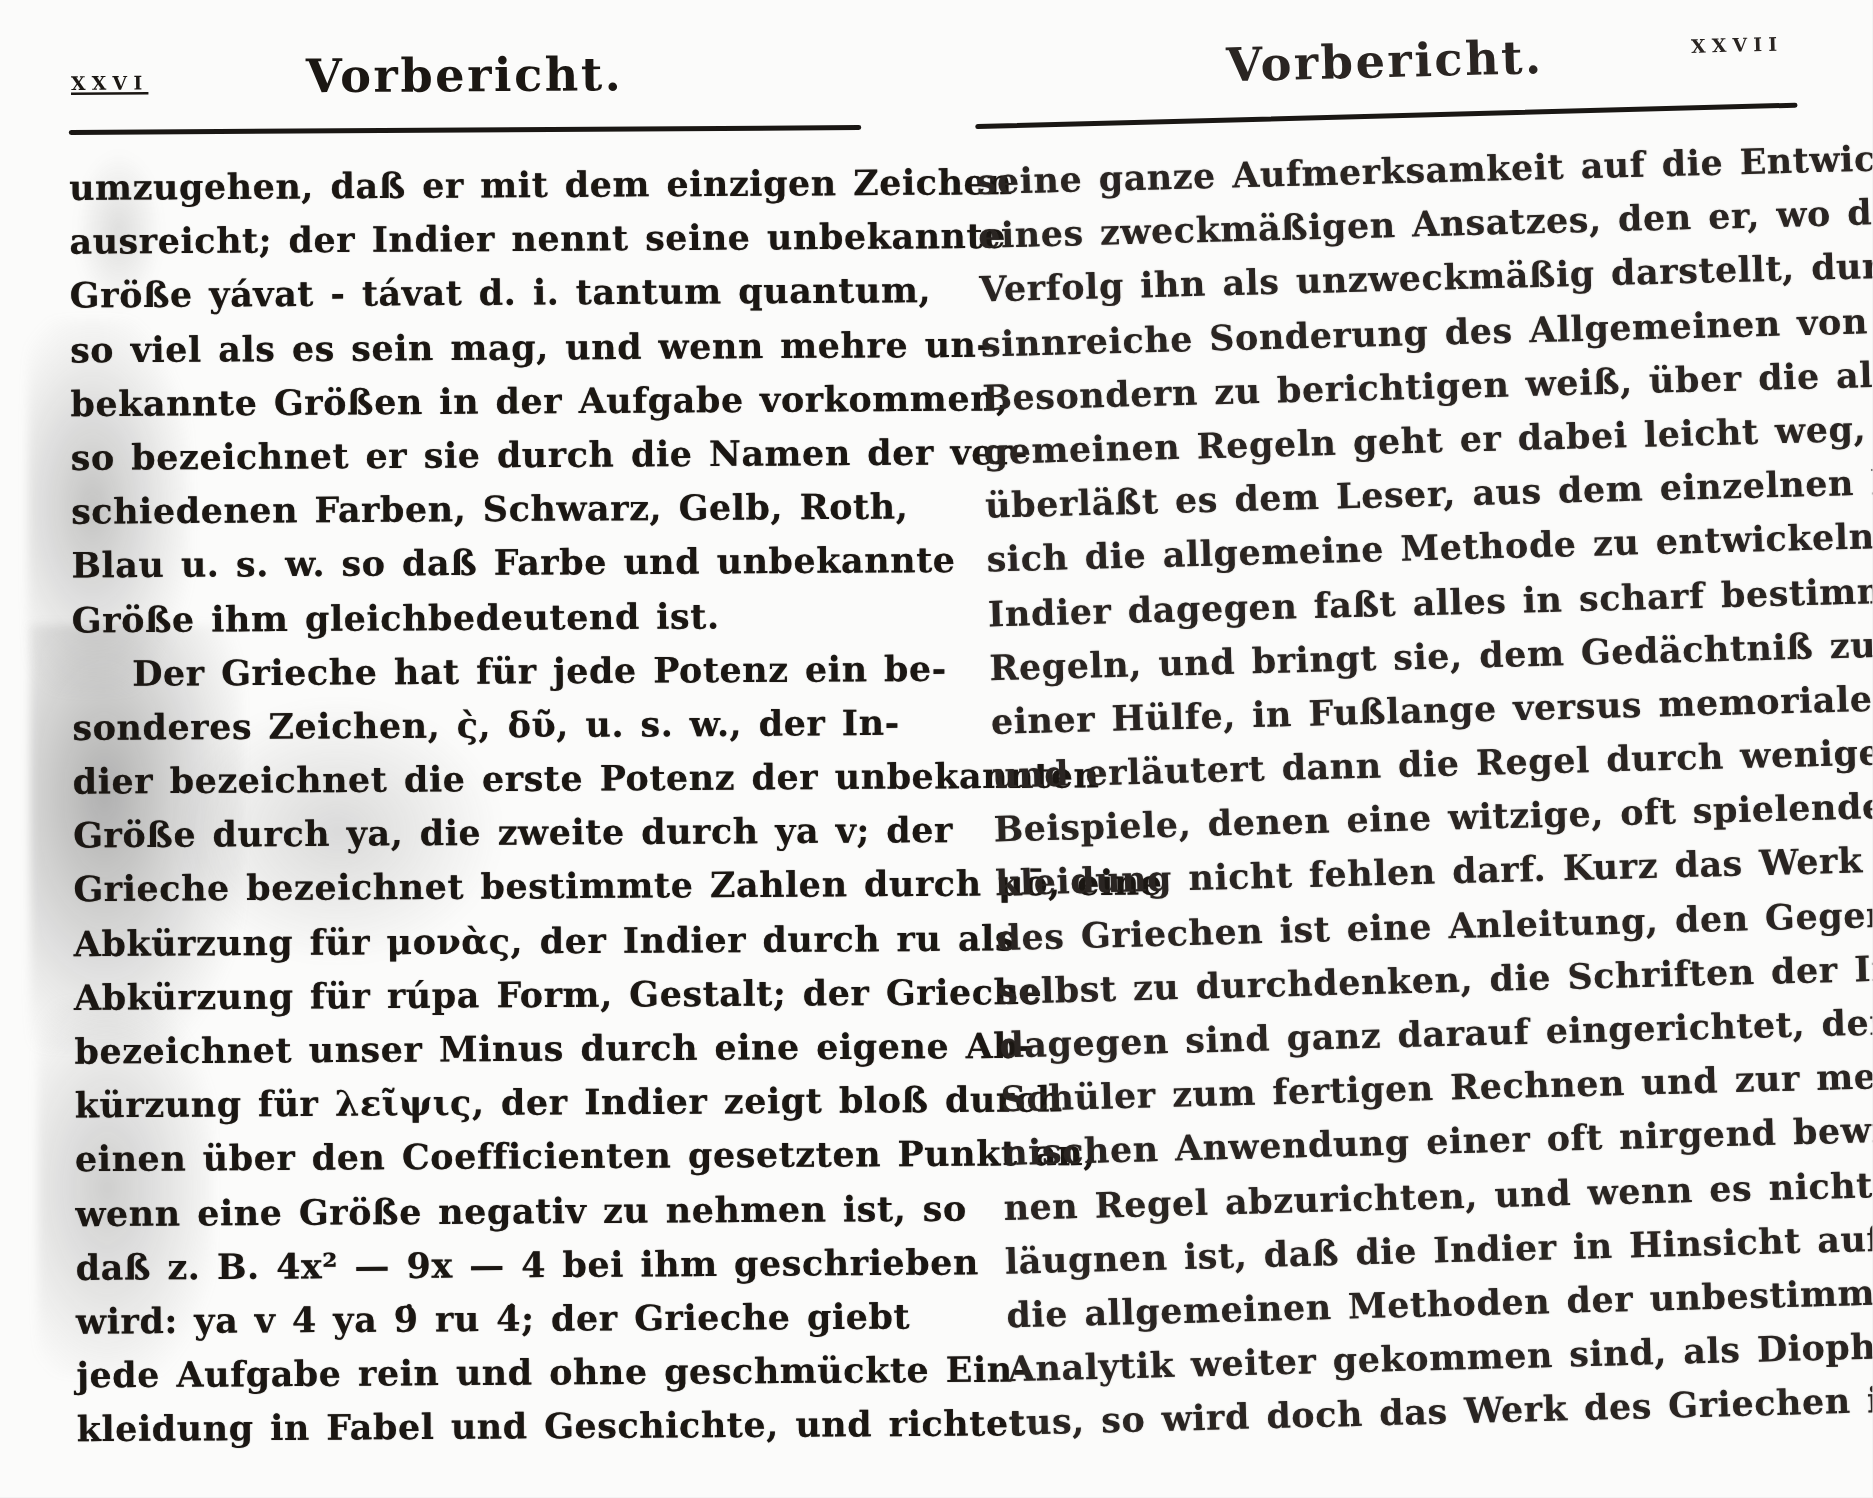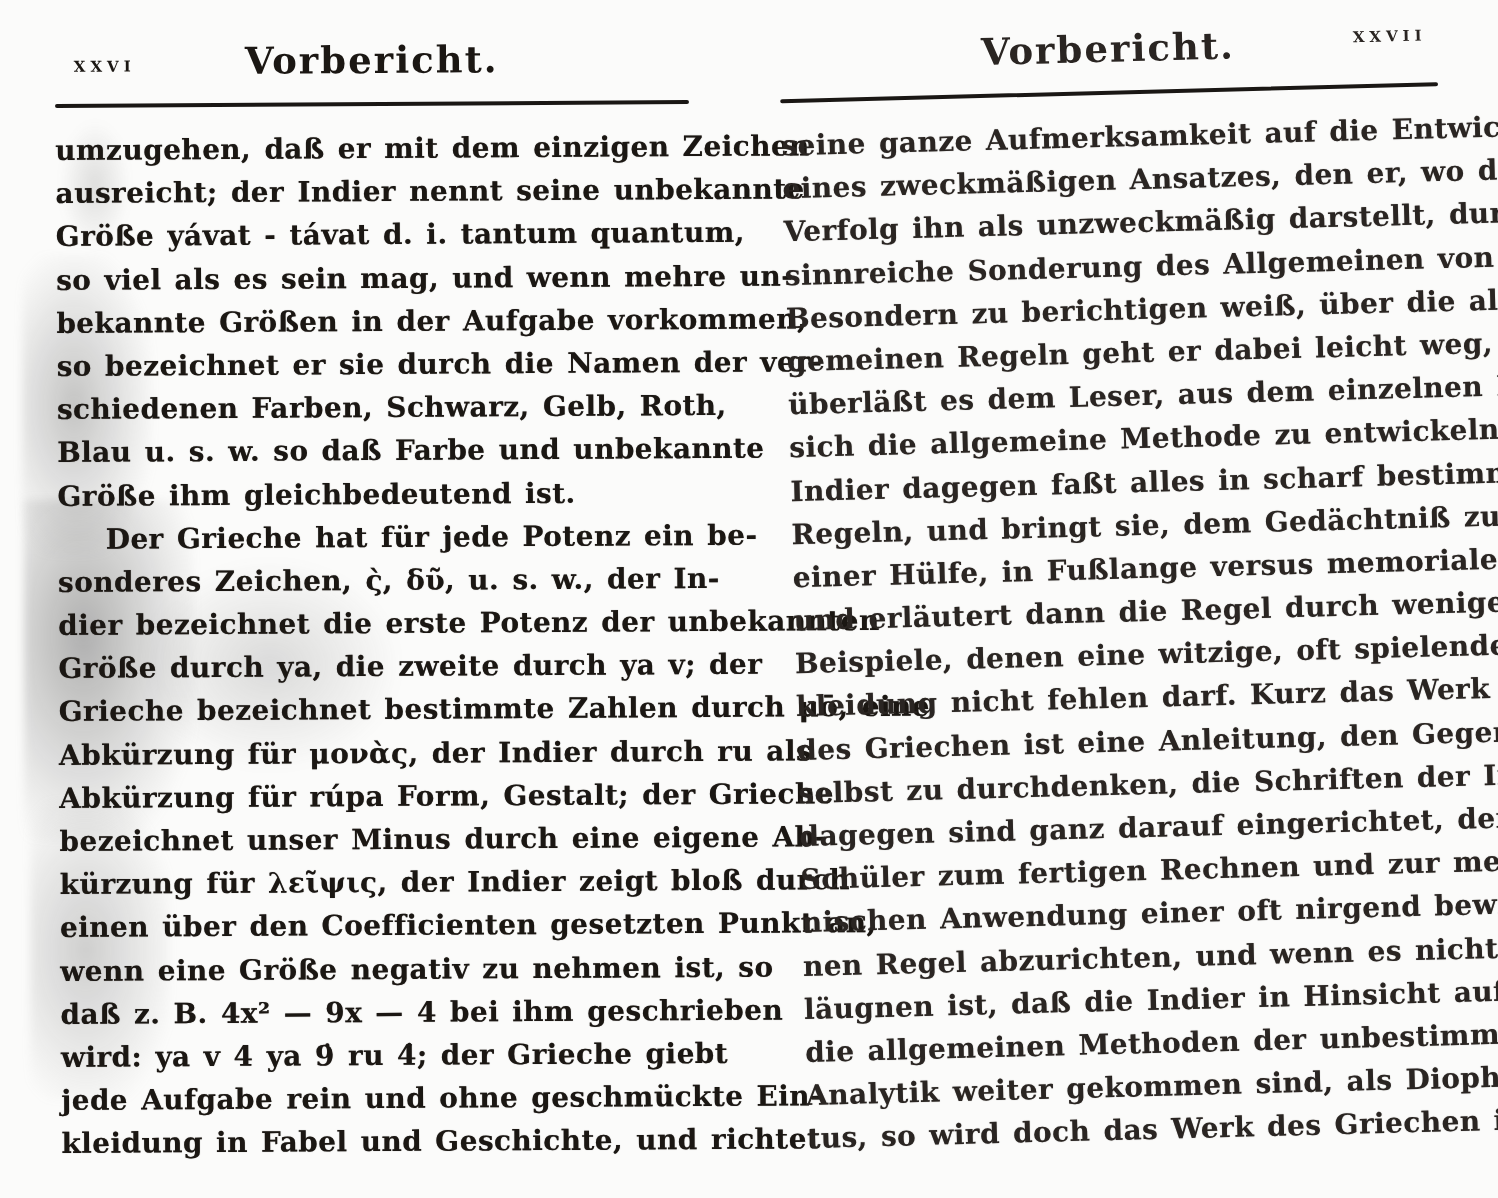--- a/index.html
+++ b/index.html
@@ -37,21 +37,21 @@
   .running-title{
     margin:0;text-align:center;
     font-size:37px;font-weight:700;letter-spacing:2px;
     padding-top:12px;
   }
   .folio{
     position:absolute;top:24px;
     font-size:21px;font-weight:700;
     font-variant:small-caps;letter-spacing:5px;
   }
-  .folio-left{left:19px;}
+  .folio-left{left:2px;text-decoration:underline;}
   .folio-right{right:10px;top:14px;}
 
   .header-rule{
     height:4px;margin-top:2px;border-radius:2px;
     background:linear-gradient(90deg,
       #1d1a17 0%,#1d1a17 20%,#4a453f 21%,#16130ف 0%,
       #16130f 22%,#16130f 58%,#544e47 59%,#121010 61%,#121010 100%);
     background-color:#1a1714;
   }
 

